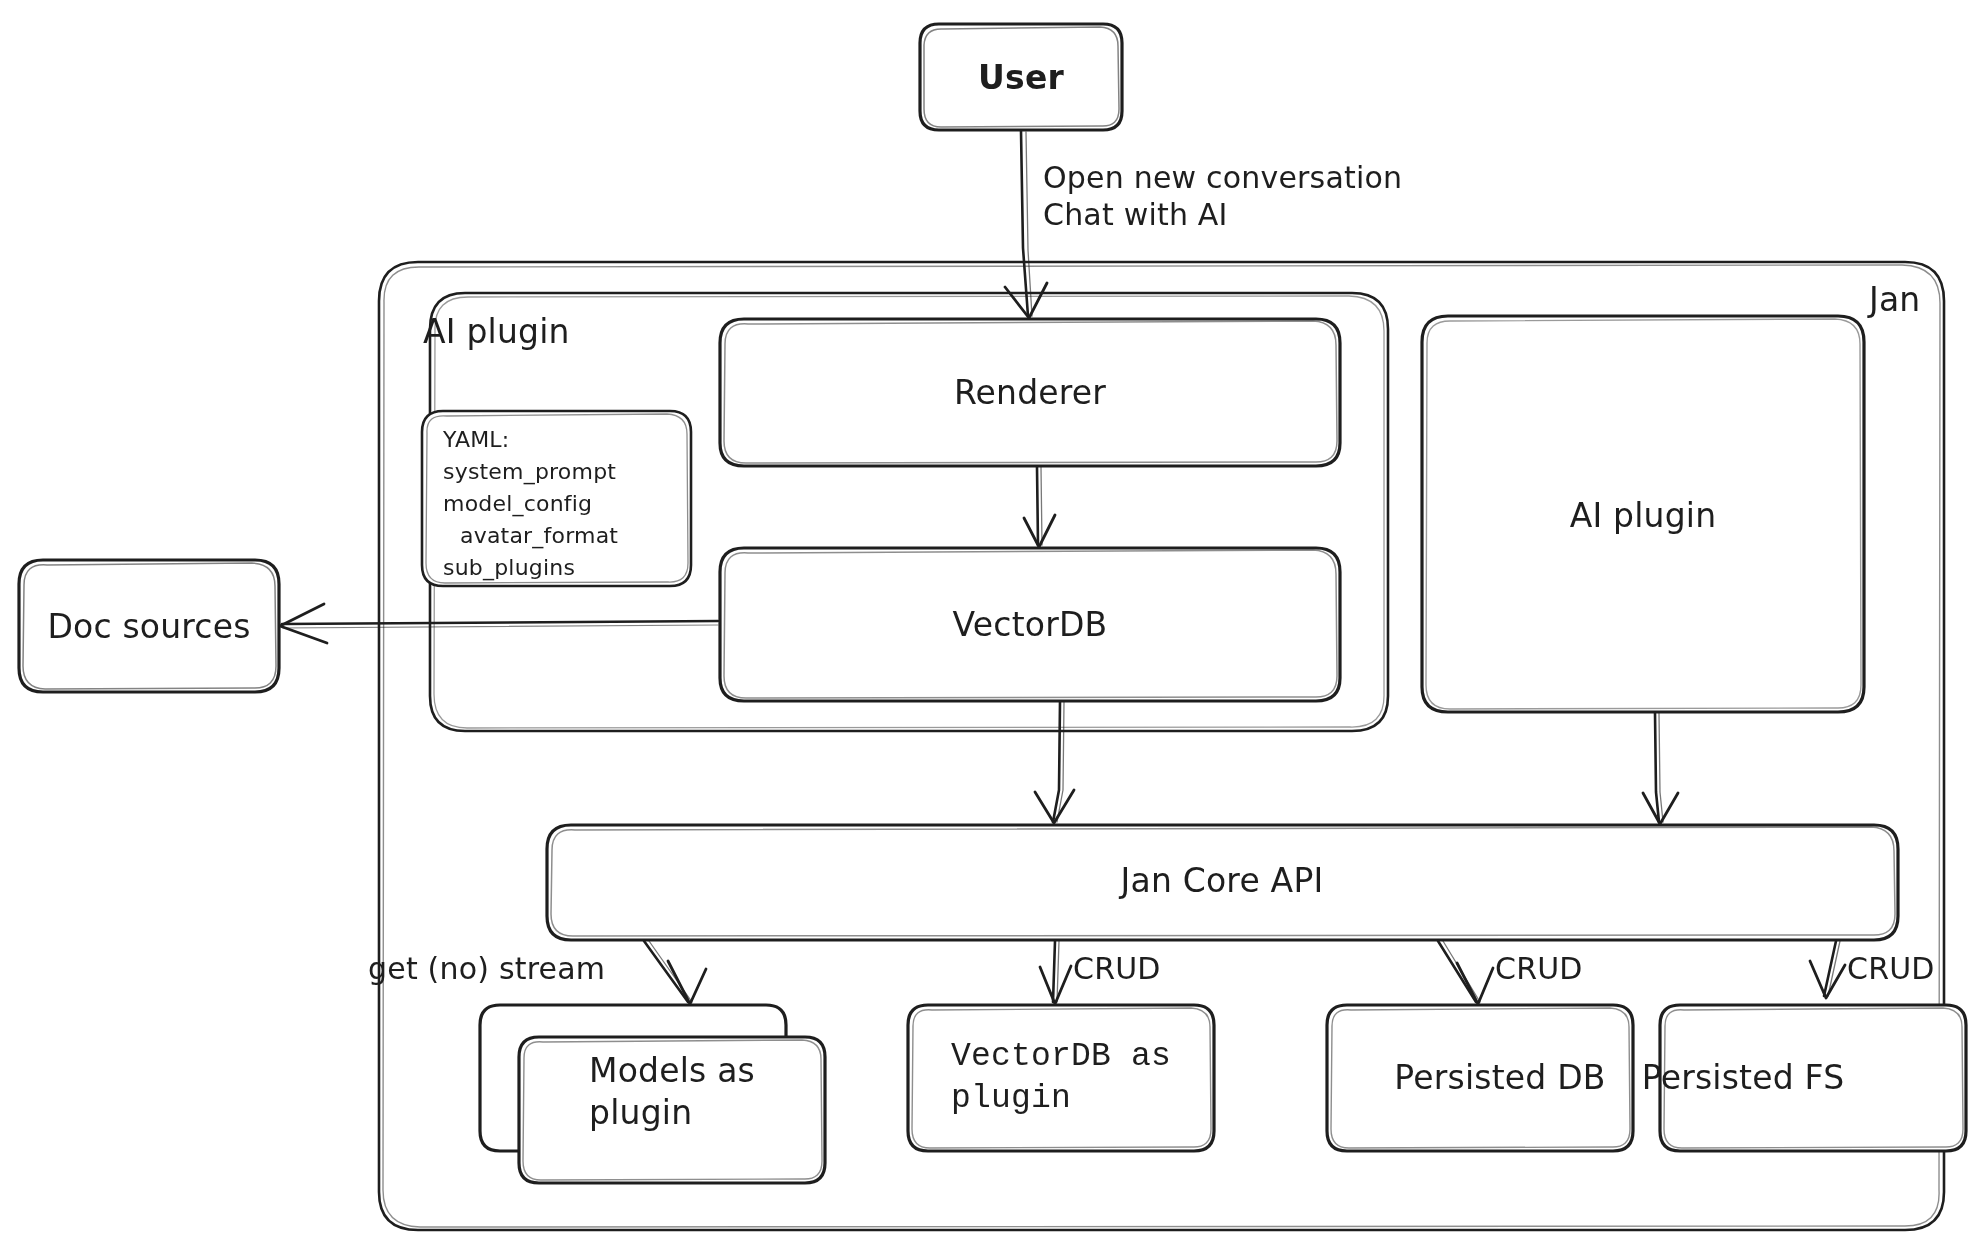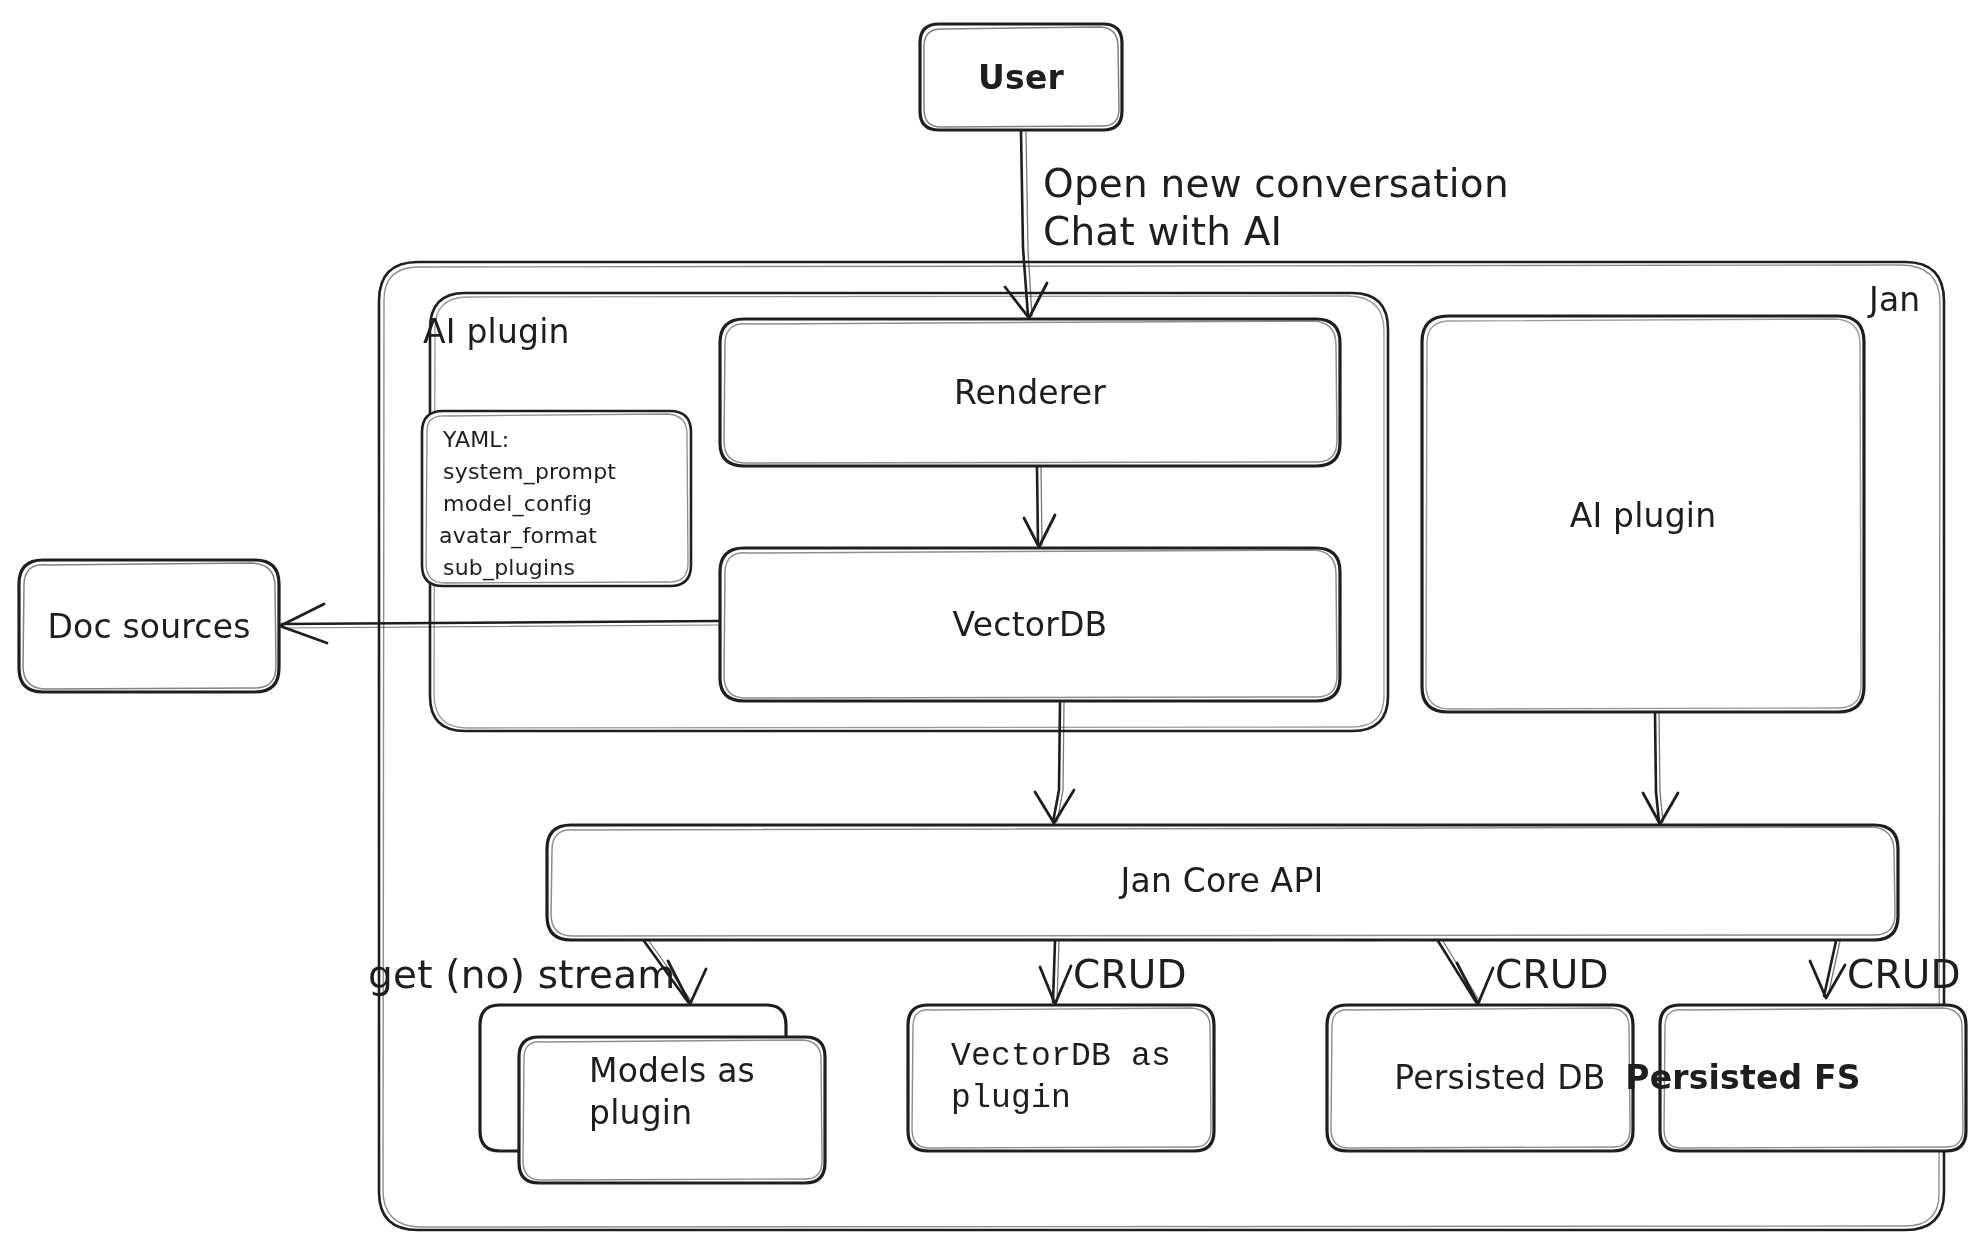--- a/index.html
+++ b/index.html
@@ -74,21 +74,21 @@
     text-align: center;
     transform: translate(-50%, -50%);
   }
   .node-label-2 {
     font-size: 33px;
     text-align: left;
     transform: translate(-50%, -50%);
     line-height: 1.28;
   }
   .edge-label {
-    font-size: 39px;
+    font-size: 30px;
     text-align: left;
   }
   .group-label {
     font-size: 33px;
     text-align: left;
   }
   .yaml-label {
     font-size: 22px;
     text-align: right;
     line-height: 1.42;
@@ -240,36 +240,36 @@
   <div class="lbl node-label" style="left:1222px; top:881px;">Jan Core API</div>
 
   <div class="lbl node-label-2" style="left:672px; top:1092px;">Models as
 plugin</div>
 
   <div class="lbl node-label-2" style="left:1061px; top:1078px;font-family:Liberation Mono, monospace;">VectorDB as
 plugin</div>
 
   <div class="lbl node-label" style="left:1500px; top:1078px;">Persisted DB</div>
 
-  <div class="lbl node-label" style="left:1743px; top:1078px;font-weight:bold;">Persisted FS</div>
+  <div class="lbl node-label" style="left:1743px; top:1078px;">Persisted FS</div>
 
   <div class="lbl edge-label" style="left:1043px; top:160px;">Open new conversation
 Chat with AI</div>
 
   <div class="lbl edge-label" style="left:368px; top:951px;">get (no) stream</div>
 
   <div class="lbl edge-label" style="left:1073px; top:951px;">CRUD</div>
 
   <div class="lbl edge-label" style="left:1495px; top:951px;">CRUD</div>
 
   <div class="lbl edge-label" style="left:1847px; top:951px;">CRUD</div>
 
   <div class="lbl yaml-label" style="left:443px; top:424px;">YAML:</div>
 
   <div class="lbl yaml-label" style="left:443px; top:456px;">system_prompt</div>
 
   <div class="lbl yaml-label" style="left:443px; top:488px;">model_config</div>
 
-  <div class="lbl yaml-label" style="left:439px; top:520px;">avatar_format</div>
+  <div class="lbl yaml-label" style="left:460px; top:520px;">avatar_format</div>
 
   <div class="lbl yaml-label" style="left:443px; top:552px;">sub_plugins</div>
 
 </div>
 
 </body></html>

